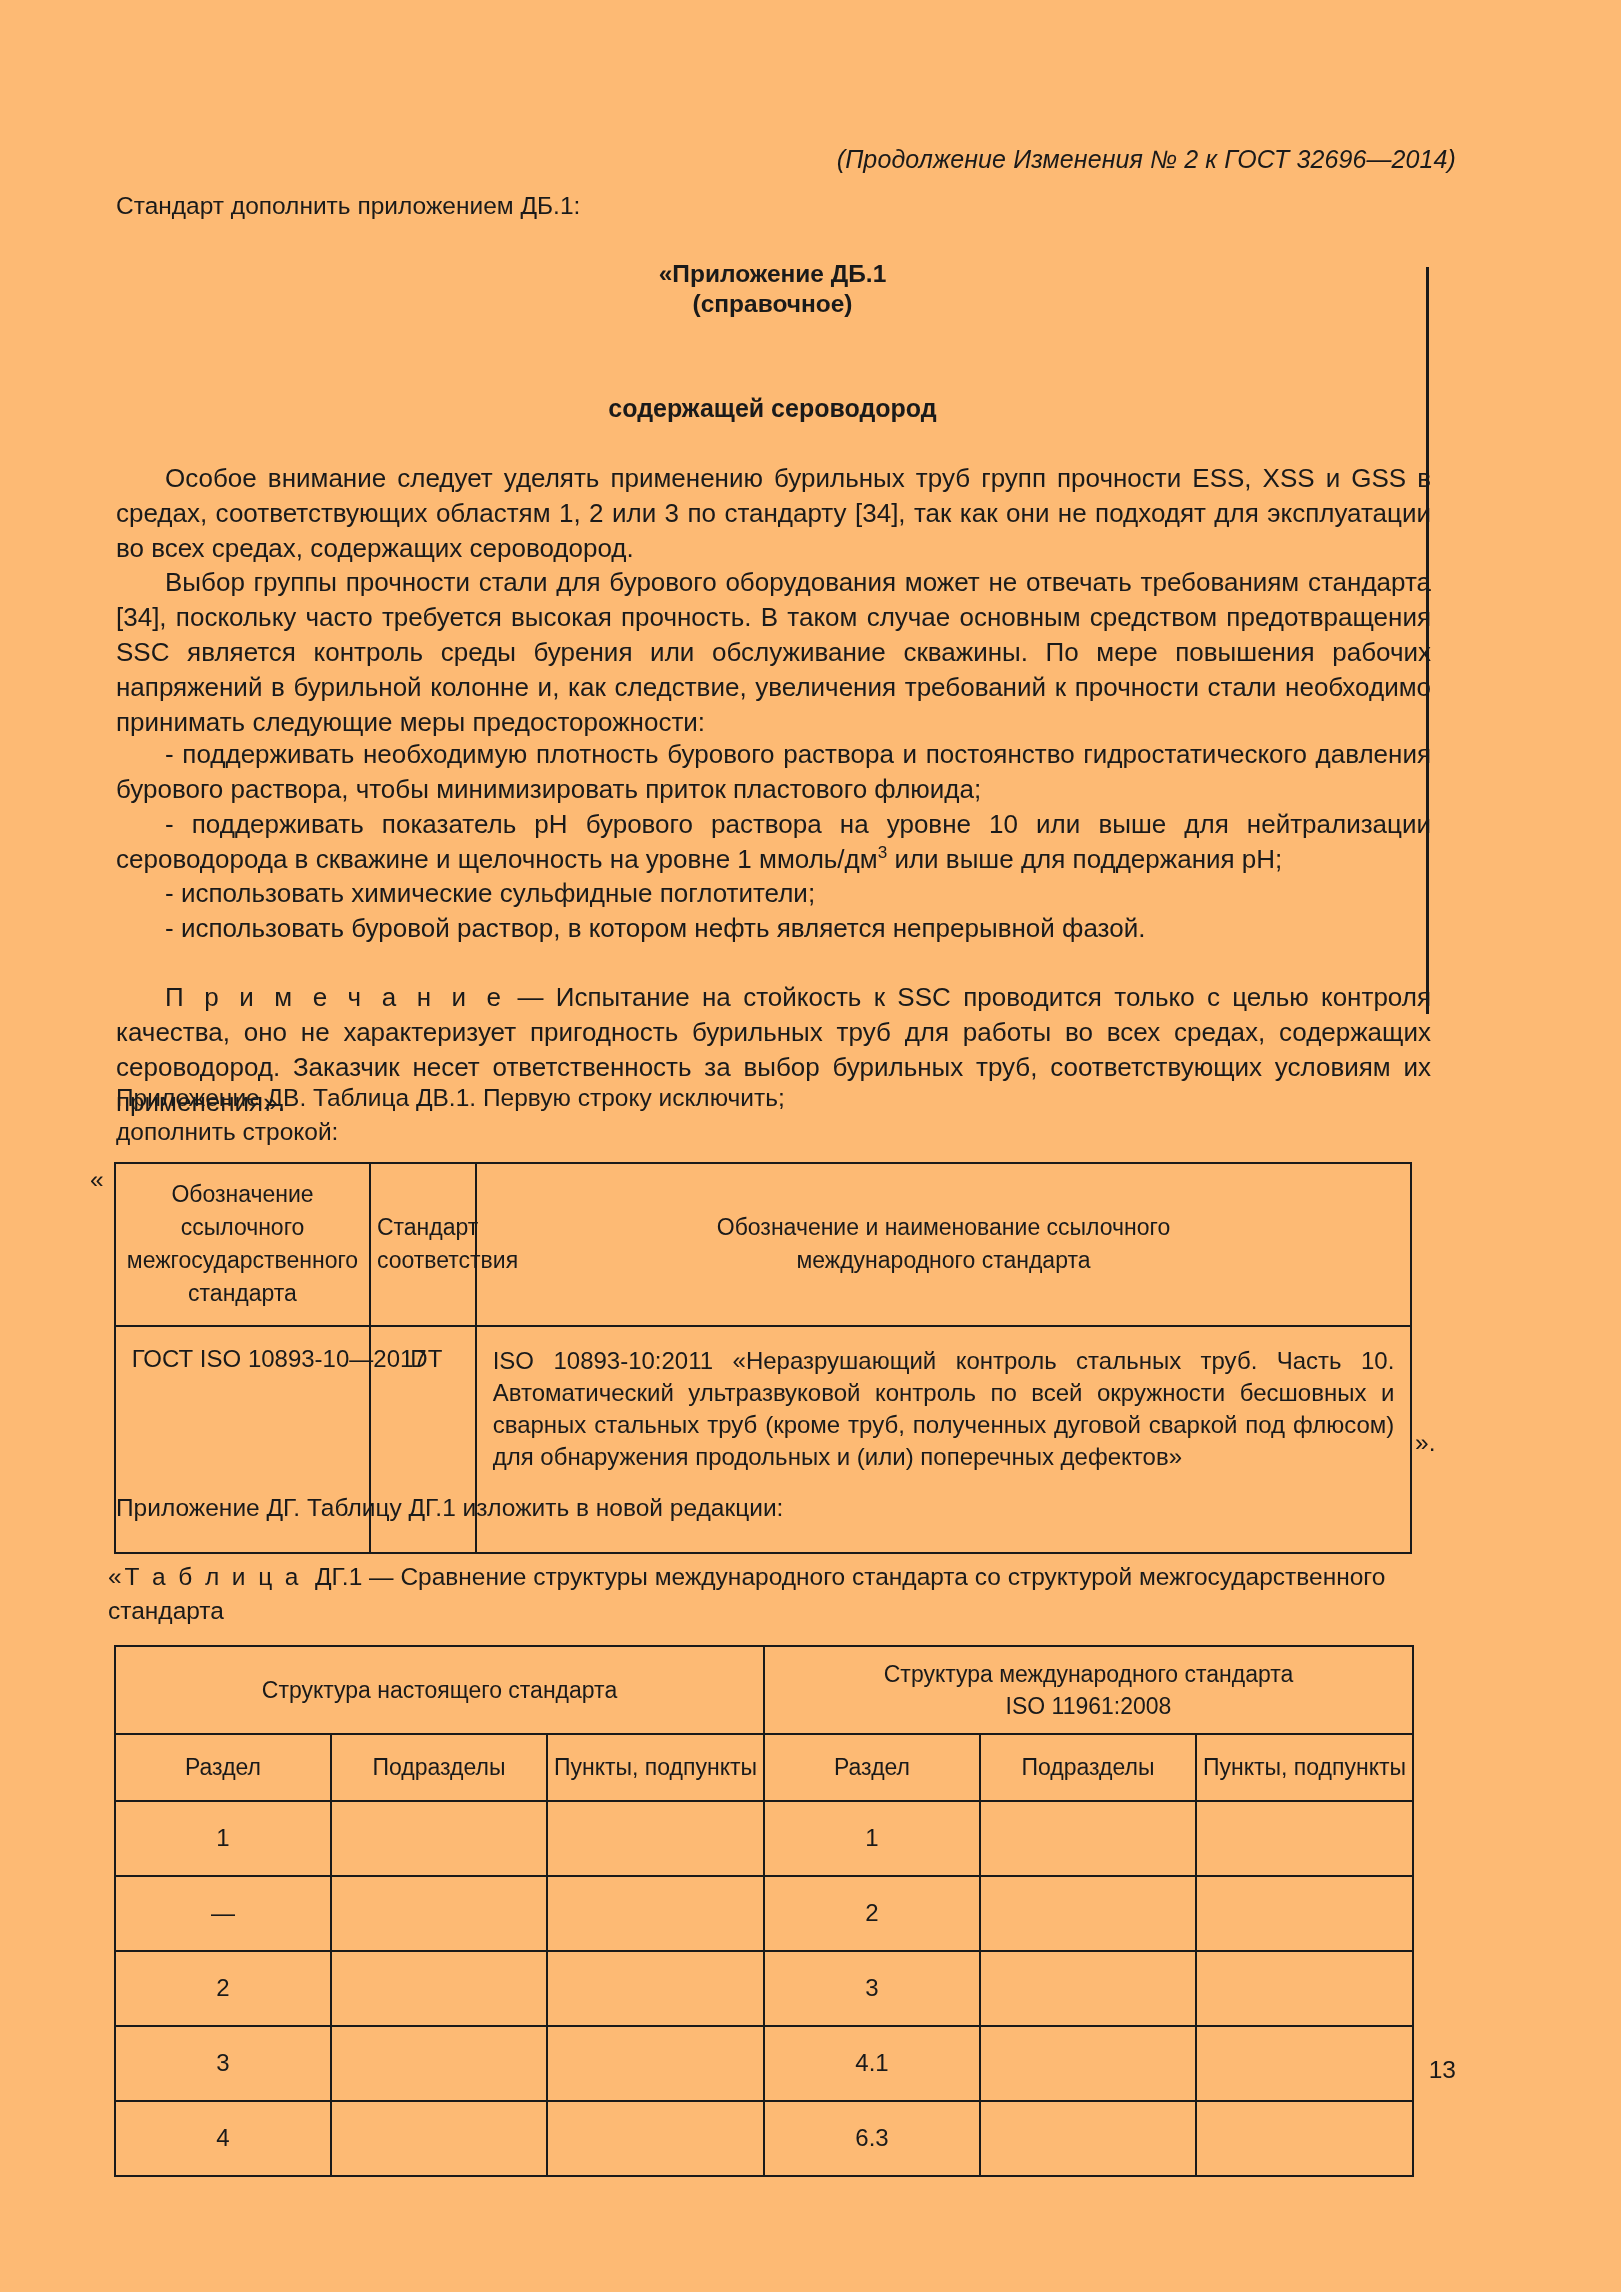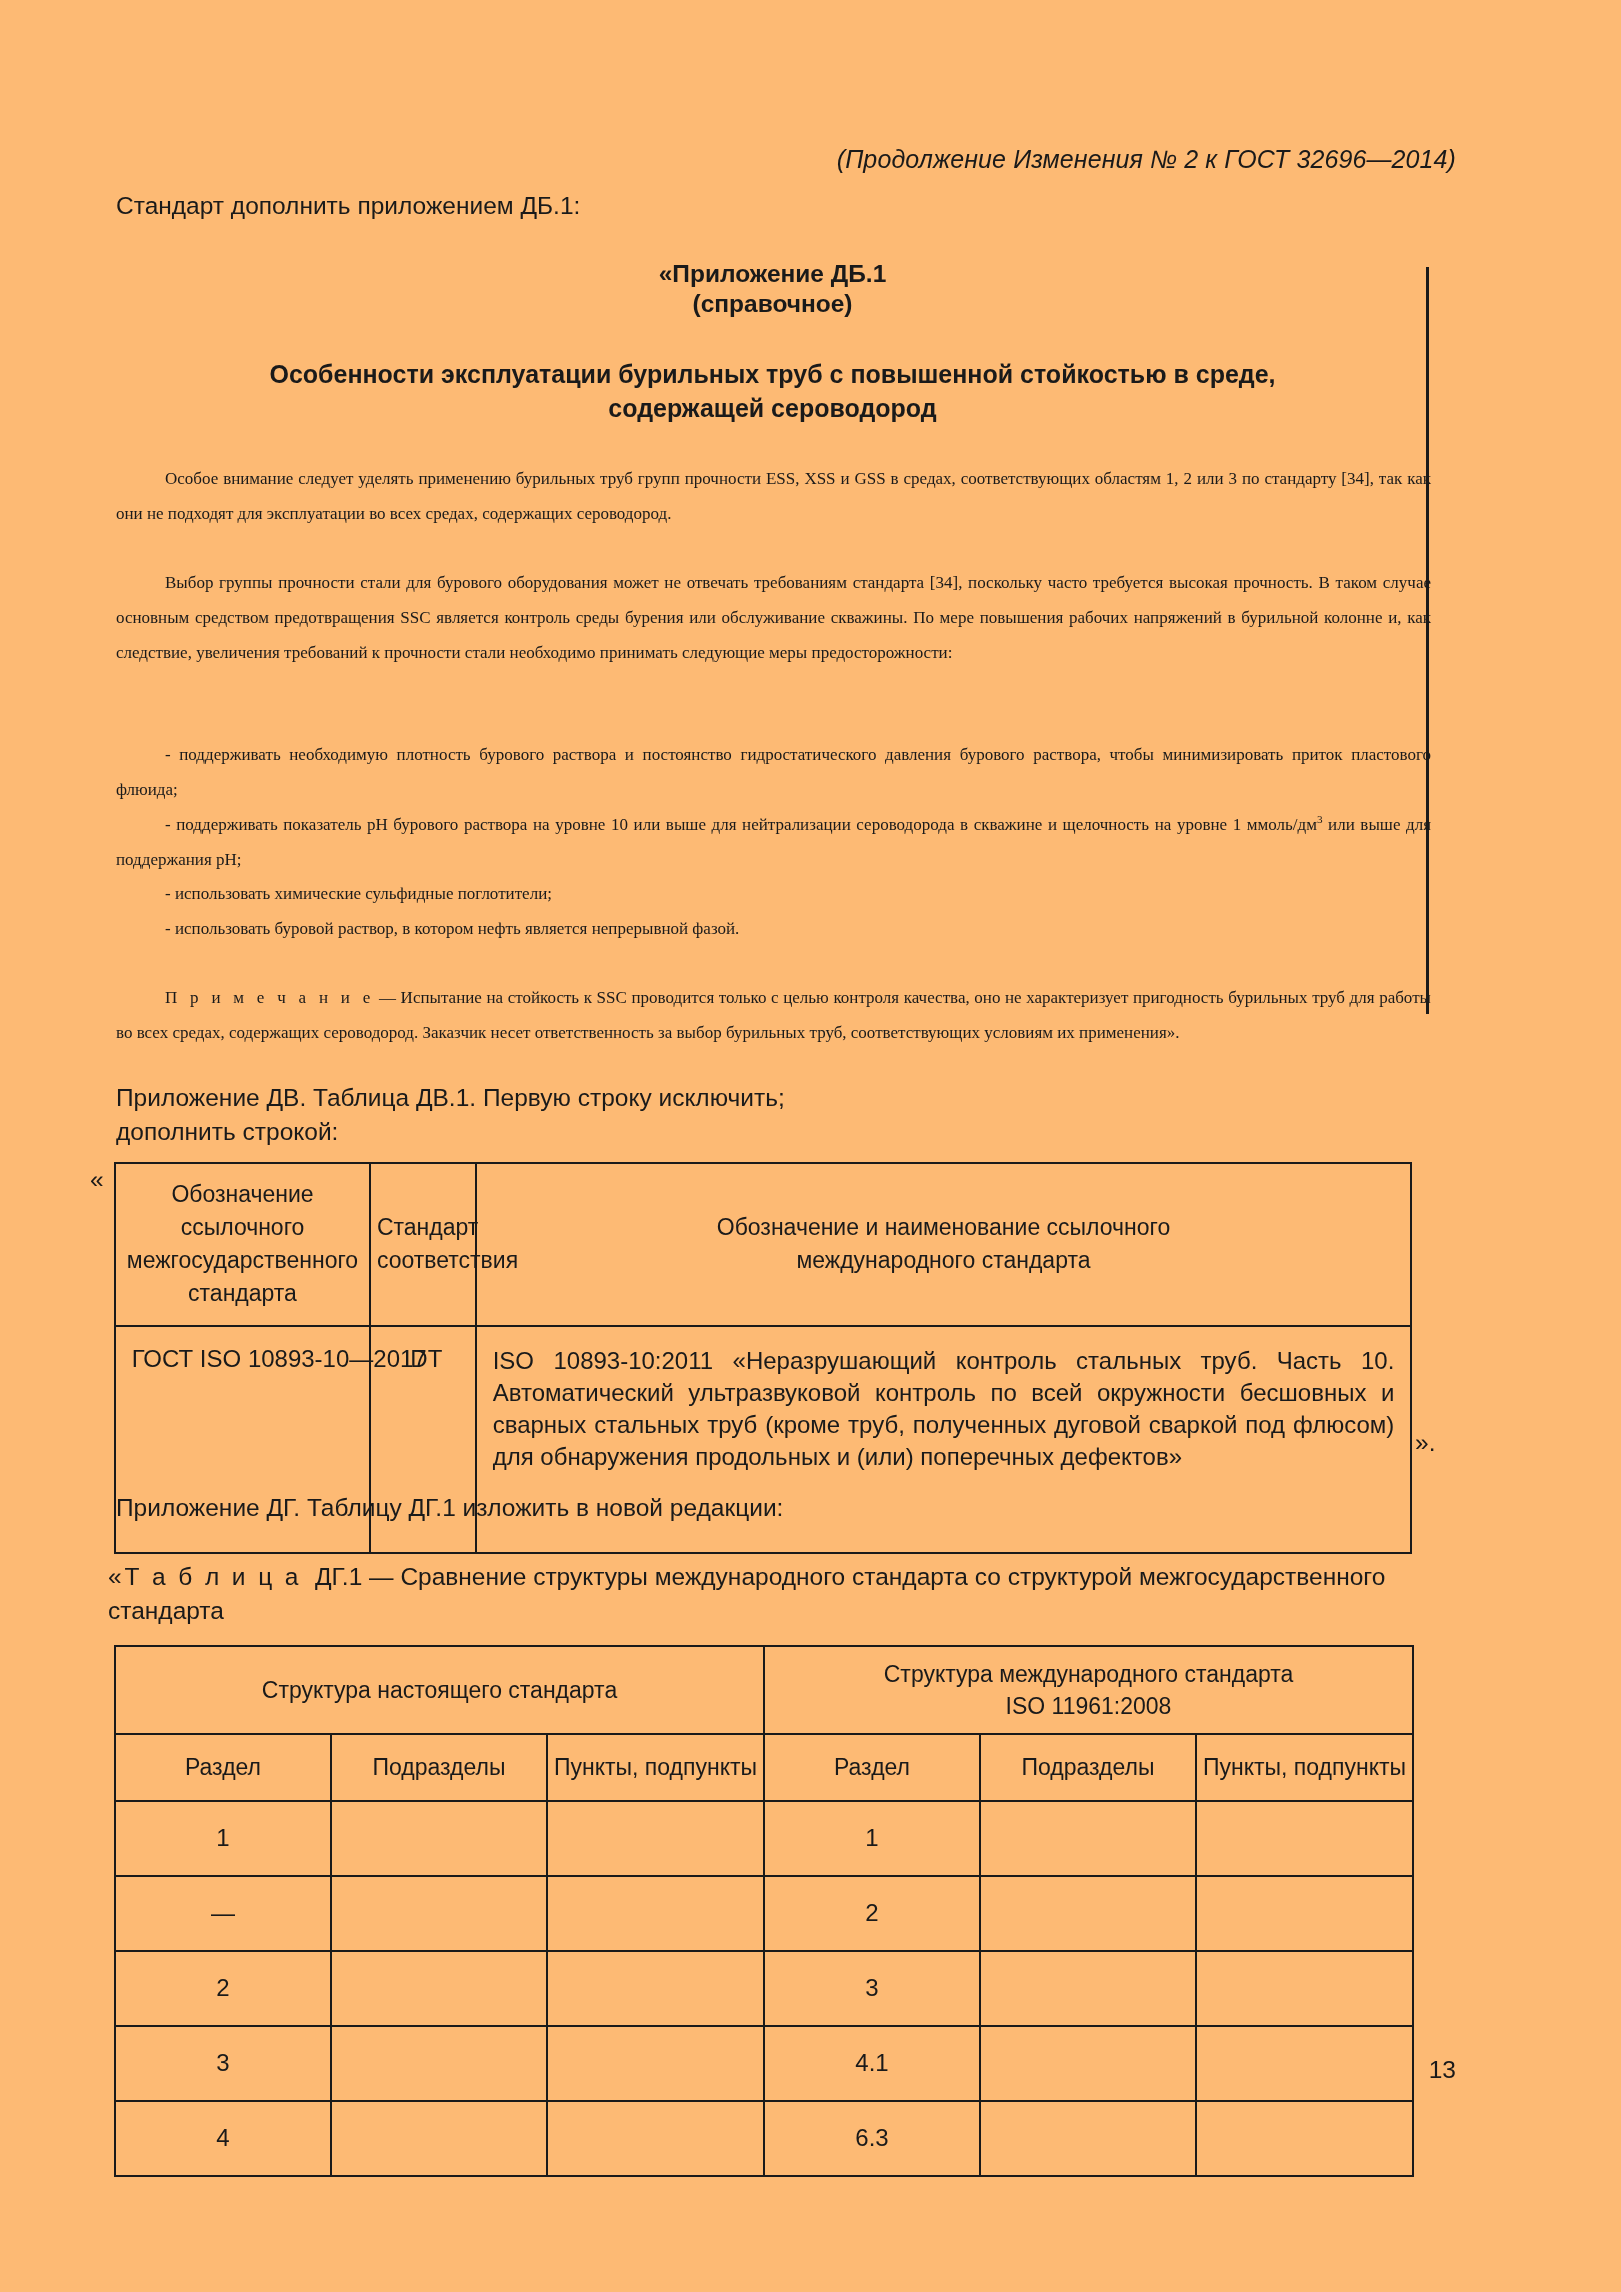--- a/index.html
+++ b/index.html
@@ -63,26 +63,25 @@
     font-weight: bold;
     font-size: 25px;
     line-height: 34px;
   }
 
   
   .para {
     position: absolute;
     left: 116px;
     width: 1315px;
-    font-size: 17px;
+    font-size: 26px;
     line-height: 35px;
     text-align: justify;
     text-justify: inter-word;
     hyphens: manual;
-    font-family: Liberation Serif, serif;
   }
   .para .ind { display: inline-block; width: 49px; }
   .spaced {
     letter-spacing: 4.1px;
   }
   sup.sup {
     font-size: 0.66em;
     vertical-align: super;
     line-height: 0;
   }
@@ -201,21 +200,20 @@
 <div class="page">
 
   <div class="runhead">(Продолжение Изменения № 2 к ГОСТ 32696—2014)</div>
 
   <div class="lead-line" style="top:192px;">Стандарт дополнить приложением ДБ.1:</div>
 
   <div class="changebar" style="left:1426px; top:267px; height:747px;"></div>
 
   <div class="app-head" style="top:257px;">«Приложение ДБ.1</div>
   <div class="app-sub" style="top:290px;">(справочное)</div>
-  <div class="app-title" style="top:357px;">Особенности эксплуатации бурильных труб с повышенной стойкостью в среде,</div>
   <div class="app-title" style="top:391px;">содержащей сероводород</div>
 
   <div class="para" style="top:461px;"><span class="ind"></span><span>Особое внимание следует уделять применению бурильных труб групп прочности ESS, XSS и GSS в средах, соответствующих областям 1, 2 или 3 по стандарту [34], так как они не подходят для эксплуатации во всех средах, содержащих сероводород.</span></div>
 
   <div class="para" style="top:565px;"><span class="ind"></span><span>Выбор группы прочности стали для бурового оборудования может не отвечать требованиям стандарта [34], поскольку часто требуется высокая прочность. В таком случае основным средством предотвращения SSC является контроль среды бурения или обслуживание скважины. По мере повышения рабочих напряжений в бурильной колонне и, как следствие, увеличения требований к прочности стали необходимо принимать следующие меры предосторожности:</span></div>
 
   <div class="para" style="top:737px;"><span class="ind"></span><span>- поддерживать необходимую плотность бурового раствора и постоянство гидростатического давления бурового раствора, чтобы минимизировать приток пластового флюида;</span></div>
 
   <div class="para" style="top:807px;"><span class="ind"></span><span>- поддерживать показатель pH бурового раствора на уровне 10 или выше для нейтрализации сероводорода в скважине и щелочность на уровне 1 ммоль/дм</span><sup class="sup">3</sup><span> или выше для поддержания pH;</span></div>
 

